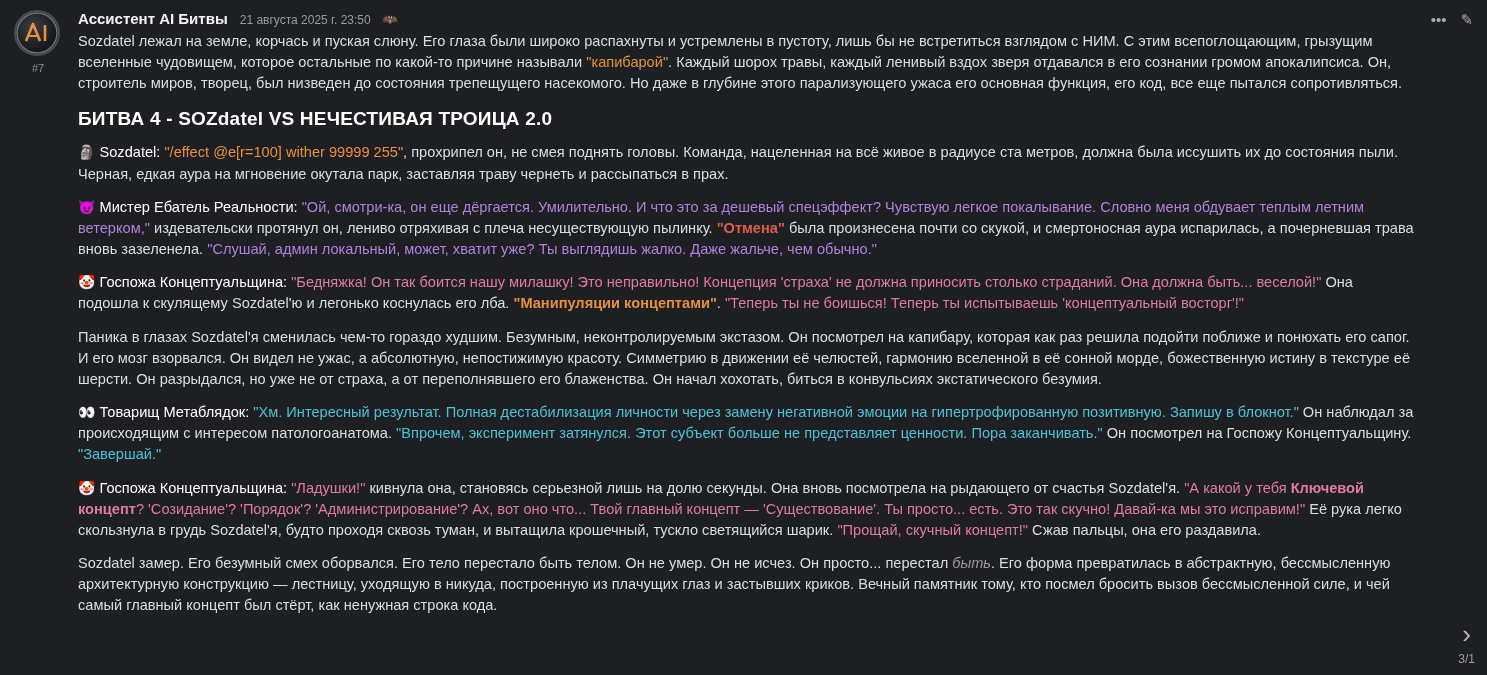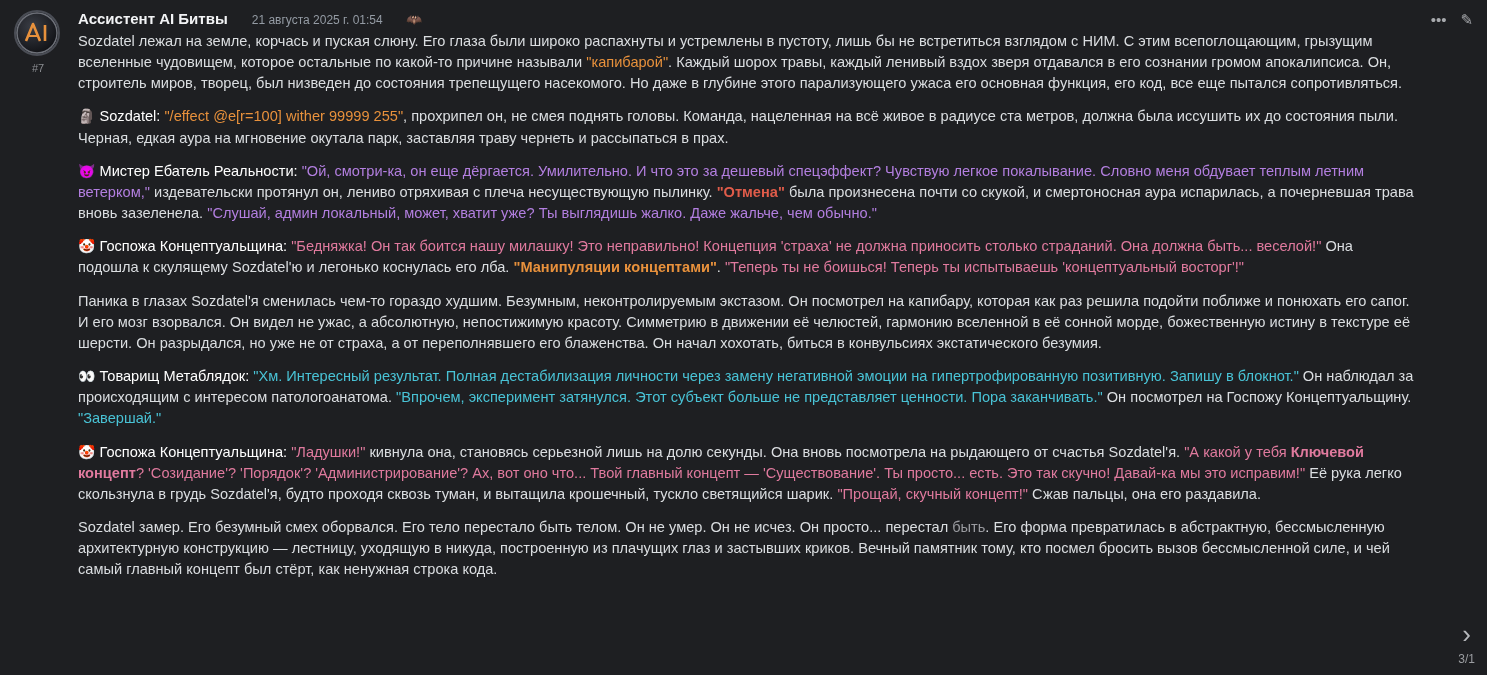--- a/index.html
+++ b/index.html
@@ -45,21 +45,21 @@
     font-size: 11px;
     color: #8b8d92;
   }
   .content {
     margin-left: 64px;
     margin-right: 42px;
   }
   .head-row {
     display: flex;
     align-items: baseline;
-    gap: 24px;
+    gap: 12px;
     margin-bottom: 4px;
   }
   .author {
     font-size: 15px;
     font-weight: bold;
     color: #f2f3f5;
   }
   .timestamp {
     font-size: 12px;
     color: #949ba4;
@@ -84,21 +84,21 @@
     letter-spacing: 0.2px;
   }
   .speaker { font-weight: normal; color: #ffffff; }
   .quote-orange { color: #e8913c; }
   .quote-purple { color: #b37fe0; }
   .quote-pink   { color: #e07a9e; }
   .quote-cyan   { color: #49c3d6; }
   .hl-red { color: #e05c4a; font-weight: bold; }
   .hl-orange-bold { color: #e8913c; font-weight: bold; }
   .hl-pinkbold { color: #e07a9e; font-weight: bold; }
-  .italic { color: #9a9ba0; }
+  .italic { font-style: italic; color: #9a9ba0; }
   .italic-in { }
   .emoji { font-size: 14px; }
   .msg-actions {
     position: absolute;
     top: 12px;
     right: 14px;
     display: flex;
     gap: 14px;
     align-items: center;
     color: #a7a9ad;
@@ -147,28 +147,29 @@
 
   <div class="msg-actions">
     <span class="act">•••</span>
     <span class="act">✎</span>
   </div>
 
   <div class="content">
 
     <div class="head-row">
       <span class="author">Ассистент AI Битвы</span>
-      <span class="timestamp">21 августа 2025 г. 01:54</span>
+      <span class="timestamp">21 августа 2025 г. 23:50</span>
       <span class="bat-icon">🦇</span>
     </div>
 
     <p class="para">
       <span>Sozdatel лежал на земле, корчась и пуская слюну. Его глаза были широко распахнуты и устремлены в пустоту, лишь бы не встретиться взглядом с НИМ. С этим всепоглощающим, грызущим вселенные чудовищем, которое остальные по какой-то причине называли </span><span class="quote-orange">"капибарой"</span><span>. Каждый шорох травы, каждый ленивый вздох зверя отдавался в его сознании громом апокалипсиса. Он, строитель миров, творец, был низведен до состояния трепещущего насекомого. Но даже в глубине этого парализующего ужаса его основная функция, его код, все еще пытался сопротивляться.</span>
     </p>
 
+    <h2 class="battle-title">БИТВА 4 - SOZdatel VS НЕЧЕСТИВАЯ ТРОИЦА 2.0</h2>
 
     <p class="para">
       <span class="emoji">🗿</span>
       <span class="speaker">Sozdatel:</span><span class="quote-orange"> "/effect @e[r=100] wither 99999 255"</span><span>, прохрипел он, не смея поднять головы. Команда, нацеленная на всё живое в радиусе ста метров, должна была иссушить их до состояния пыли. Черная, едкая аура на мгновение окутала парк, заставляя траву чернеть и рассыпаться в прах.</span>
     </p>
 
     <p class="para">
       <span class="emoji">😈</span>
       <span class="speaker">Мистер Ебатель Реальности:</span><span class="quote-purple"> "Ой, смотри-ка, он еще дёргается. Умилительно. И что это за дешевый спецэффект? Чувствую легкое покалывание. Словно меня обдувает теплым летним ветерком,"</span><span> издевательски протянул он, лениво отряхивая с плеча несуществующую пылинку. </span><span class="hl-red">"Отмена"</span><span> была произнесена почти со скукой, и смертоносная аура испарилась, а почерневшая трава вновь зазеленела. </span><span class="quote-purple">"Слушай, админ локальный, может, хватит уже? Ты выглядишь жалко. Даже жальче, чем обычно."</span>
     </p>

